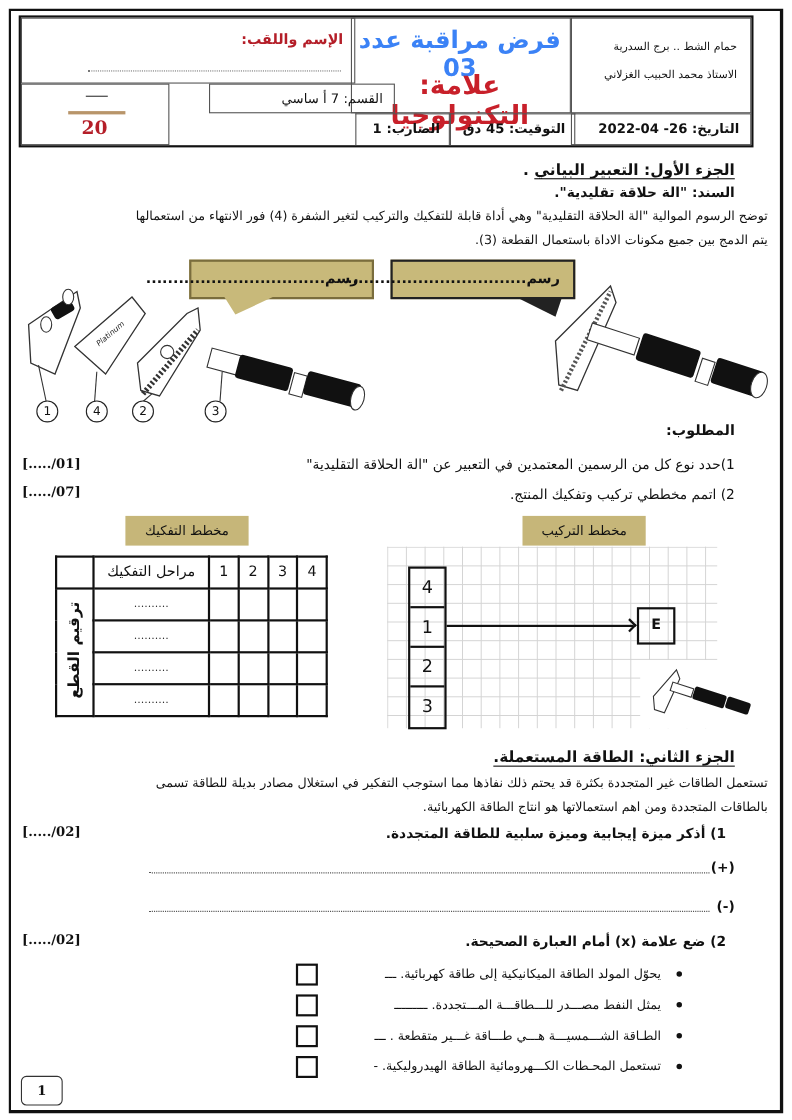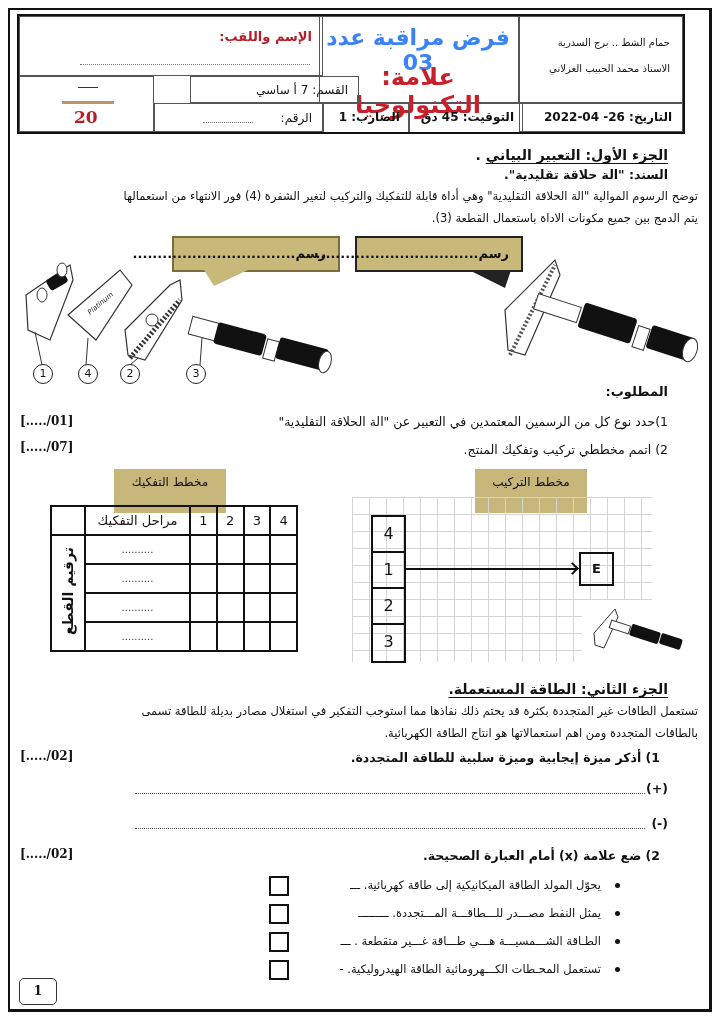--- a/index.html
+++ b/index.html
@@ -34,21 +34,21 @@
 
   .bubble { position: absolute; background: #c8b97a; border: 2px solid #7a6d3d; height: 36px; font-weight: bold; font-size: 13px; direction: rtl; padding: 8px 12px 0 0; }
   .bubble.dark { border-color: #222; }
   .bubble .tail { position: absolute; width: 0; height: 0; }
 
   .circle-num { position: absolute; width: 20px; height: 20px; border: 1.5px solid #222; border-radius: 50%; font-size: 11px; text-align: center; line-height: 17px; background: #fff; }
 
   .q-line { position: absolute; font-size: 12.5px; direction: rtl; }
   .mark { position: absolute; font-family: "DejaVu Serif", serif; font-size: 12px; font-weight: bold; }
 
-  .gold-tag { position: absolute; background: #c6b679; height: 44px; font-size: 12px; text-align: center; line-height: 27px; direction: rtl; }
+  .gold-tag { position: absolute; background: #c6b679; height: 27px; font-size: 12px; text-align: center; line-height: 27px; direction: rtl; }
 
   table.dis { position: absolute; left: 50px; top: 505px; width: 248px; border-collapse: collapse; }
   table.dis td { border: 2px solid #111; height: 29px; text-align: center; font-size: 13px; }
   table.dis td.dot { font-size: 10px; color: #333; }
   .vert { writing-mode: vertical-rl; transform: rotate(180deg); font-size: 14px; font-weight: bold; }
 
   .grid { position: absolute; left: 352px; top: 497px; width: 300px; height: 165px;
     background-image: linear-gradient(#d4d4d4 1px, transparent 1px), linear-gradient(90deg, #d4d4d4 1px, transparent 1px);
     background-size: 17px 17px; }
   .asm-col { position: absolute; left: 371px; top: 515px; width: 35px; border: 2px solid #111; }
@@ -84,24 +84,20 @@
     <div class="small-lbl red-lbl" style="right:10px; top:12px;">الإسم واللقب:</div>
     <div class="dots" style="left:60px; right:12px; top:47px;"></div>
   </div>
   <div class="cell hdr-class">
     <div class="small-lbl" style="right:10px; top:6px;">القسم: 7 أ ساسي</div>
   </div>
   <div class="cell hdr-score">
     <div style="position:absolute; left:58px; top:10px; width:20px; height:1px; background:#333;"></div>
     <div class="score-line" style="left:42px; top:24px; width:52px;"></div>
     <div class="score-20" style="left:54px; top:30px;">20</div>
-  </div>
-  <div class="cell hdr-num">
-    <div class="small-lbl" style="right:10px; top:7px;">الرقم:</div>
-    <div class="dots" style="left:48px; width:50px; top:18px;"></div>
   </div>
   <div class="cell" style="left:304px; top:87px; width:86px; height:29px; border-bottom:none;">
     <div class="small-lbl" style="right:8px; top:6px; font-weight:bold;">الضارب: 1</div>
   </div>
   <div class="cell" style="left:390px; top:87px; width:114px; height:29px; border-bottom:none;">
     <div class="small-lbl" style="right:8px; top:6px; font-weight:bold;">التوقيت:  45 دق</div>
   </div>
   <div class="cell hdr-date">
     <div class="small-lbl" style="right:10px; top:6px; font-weight:bold;">التاريخ: 26- 04-2022</div>
   </div>

